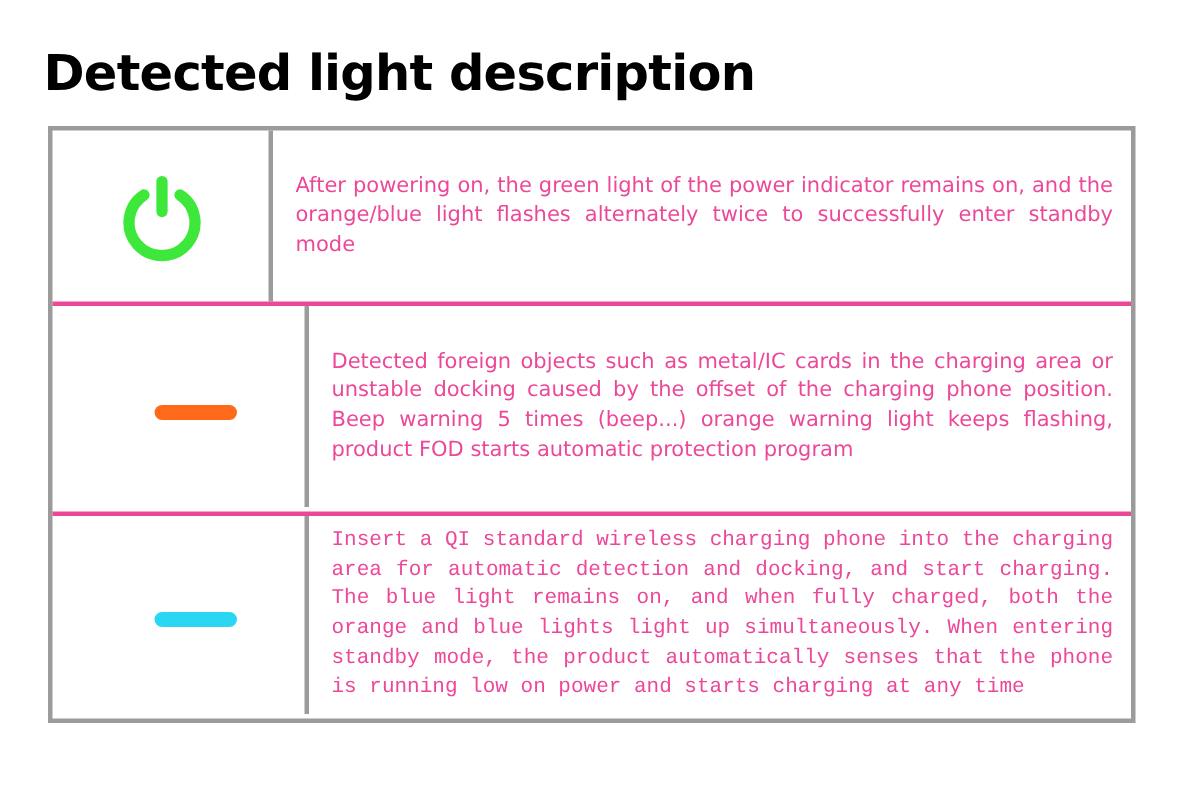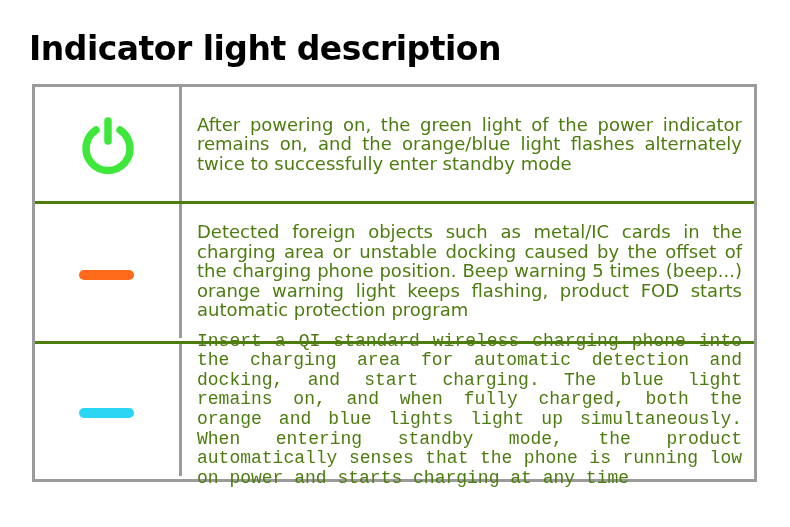--- a/index.html
+++ b/index.html
@@ -4,36 +4,36 @@
 <style>
   html, body { margin: 0; padding: 0; background: #ffffff; }
   body { width: 790px; height: 527px; position: relative; overflow: hidden;
          font-family: "DejaVu Sans", sans-serif; color: #1a1a1a; }
   .title { position: absolute; left: 29px; top: 26px; margin: 0;
            font-family: "DejaVu Sans", sans-serif; font-weight: bold;
            font-size: 33px; letter-spacing: -0.5px; color: #000; line-height: 46px; }
   .table { position: absolute; left: 32px; top: 84px; width: 719px; height: 392px;
            border: 3px solid #9b9b9b; box-sizing: content-box; }
   .row { position: absolute; left: 0; width: 719px; display: flex; }
-  .row + .row { border-top: 3px solid #4d7c0f; }
+  .row + .row { border-top: 3px solid #ec4899; padding-left: 24px; }
   .r0 { top: 0; height: 114px; }
   .r1 { top: 114px; height: 137px; }
   .r2 { top: 254px; height: 135px; font-family: Liberation Mono, monospace; }
   .r1, .r2 { box-sizing: border-box; }
   .icon-cell { width: 144px; border-right: 3px solid #9b9b9b; position: relative; flex: none; }
   .text-cell { flex: 1; padding: 0 12px 0 15px; display: flex; align-items: center; }
-  .text-cell p { margin: 0; font-size: 18px; line-height: 19.6px; text-align: justify;
-                 font-weight: 500; color: #4d7c0f; }
+  .text-cell p { margin: 0; font-size: 14px; line-height: 19.6px; text-align: justify;
+                 font-weight: 500; color: #ec4899; }
   .power { position: absolute; left: 42px; top: 28px; width: 62px; height: 62px; }
   .bar { position: absolute; left: 44px; width: 55px; height: 10px; border-radius: 5px; }
 </style>
 </head>
 <body>
 
-<h1 class="title">Indicator light description</h1>
+<h1 class="title">Detected light description</h1>
 
 <div class="table">
   <div class="row r0">
     <div class="icon-cell">
       <svg class="power" viewBox="0 0 62 62">
         <path d="M19 15 A22 22 0 1 0 43 15" fill="none" stroke="#3ee83a" stroke-width="7.5" stroke-linecap="round"></path>
         <line x1="31" y1="6" x2="31" y2="26" stroke="#3ee83a" stroke-width="7.5" stroke-linecap="round"></line>
       </svg>
     </div>
     <div class="text-cell">

